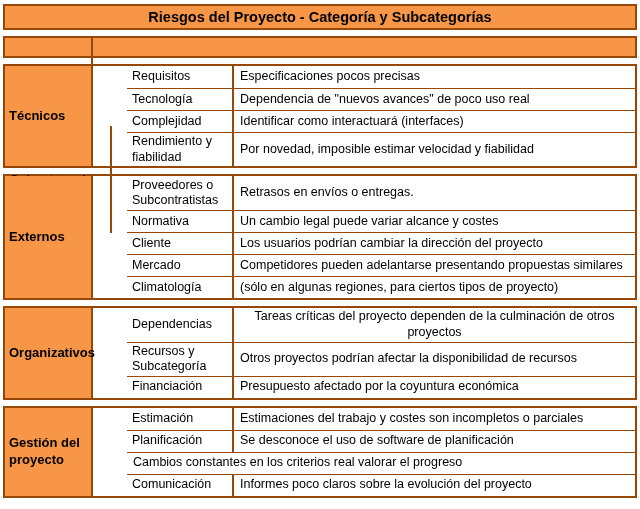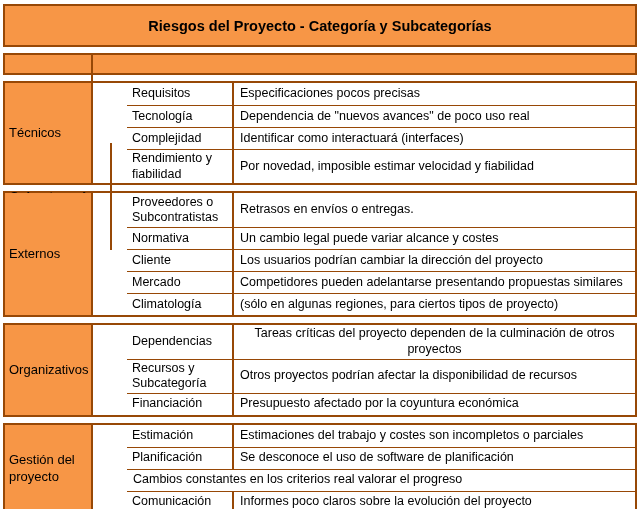--- a/index.html
+++ b/index.html
@@ -18,21 +18,21 @@
     height: 509px;
     font-family: "Liberation Sans", "DejaVu Sans", sans-serif;
     color: var(--text);
     overflow: hidden;
   }
   .page { padding: 4px 3px 0 3px; }
 
   .title-bar {
     border: 2px solid var(--border);
     background: var(--fill);
-    height: 43px;
+    height: 26px;
     display: flex;
     align-items: center;
     justify-content: center;
     font-weight: 700;
     font-size: 14.5px;
     margin-bottom: 6px;
   }
 
   .header-row {
     border: 2px solid var(--border);
@@ -63,21 +63,21 @@
     background: #ffffff;
   }
   .cat-cell {
     flex: 0 0 88px;
     width: 88px;
     background: var(--fill);
     border-right: 2px solid var(--border);
     display: flex;
     align-items: center;
     padding: 2px 4px;
-    font-weight: 400;
+    font-weight: 700;
     font-size: 13px;
     line-height: 1.3;
   }
   .rows {
     flex: 1 1 auto;
     min-width: 0;
     display: flex;
     flex-direction: column;
     margin-left: 34px;
   }

